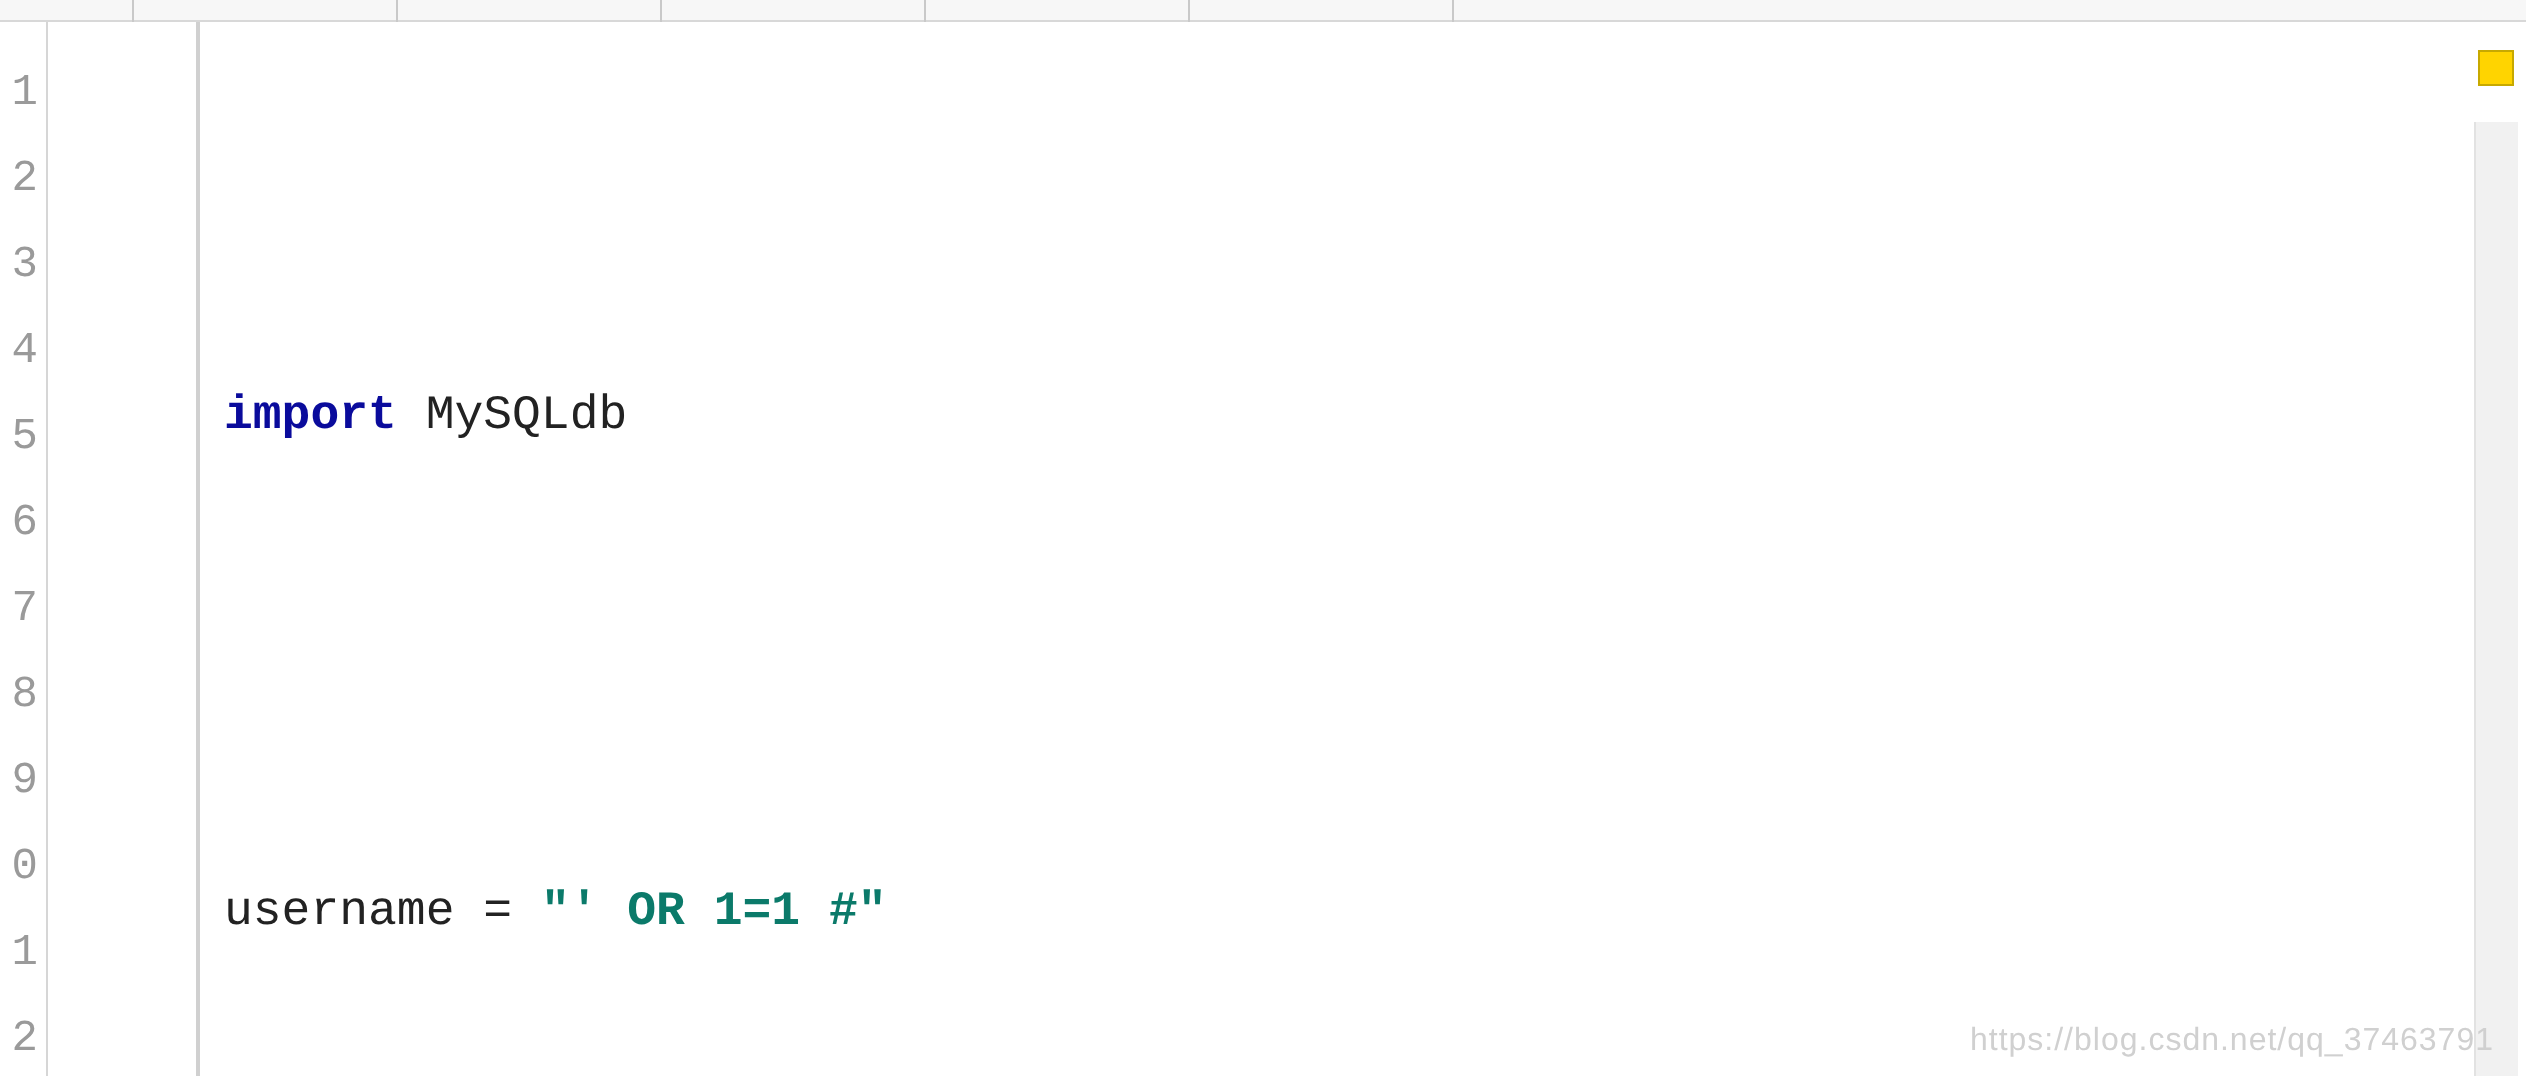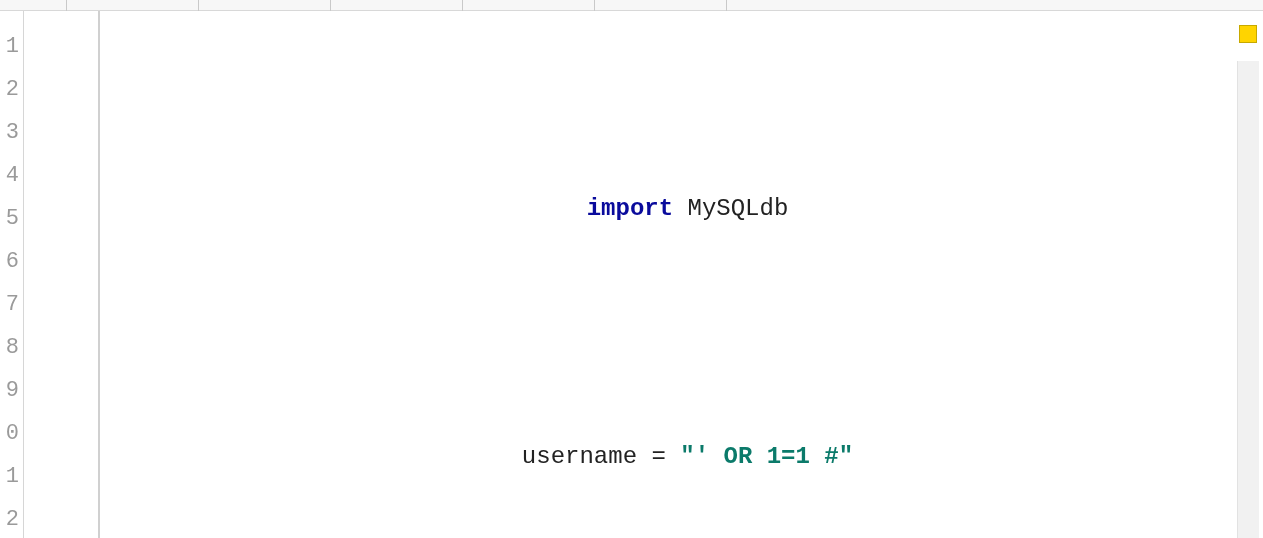--- a/index.html
+++ b/index.html
@@ -51,21 +51,20 @@
     background: #ffffff;
     border-right: 2px solid #d0d0d0;
   }
   .code-area {
     flex: 1;
     position: relative;
     padding-top: 14px;
     padding-left: 12px;
     white-space: pre;
     overflow: hidden;
-    text-align: center;
   }
   .line {
     height: 43px;
     line-height: 43px;
     position: relative;
   }
   .kw  { color: #0a0b9c; font-weight: bold; }   
   .str { color: #0b7a6a; font-weight: bold; }                       
   .id  { color: #222; }
   .marker-yellow {
@@ -150,14 +149,15 @@
     
     
     
     
     
     
     
     
     
 
+    <div class="watermark">https://blog.csdn.net/qq_37463791</div>
   </div>
 </div>
 
 </body></html>

